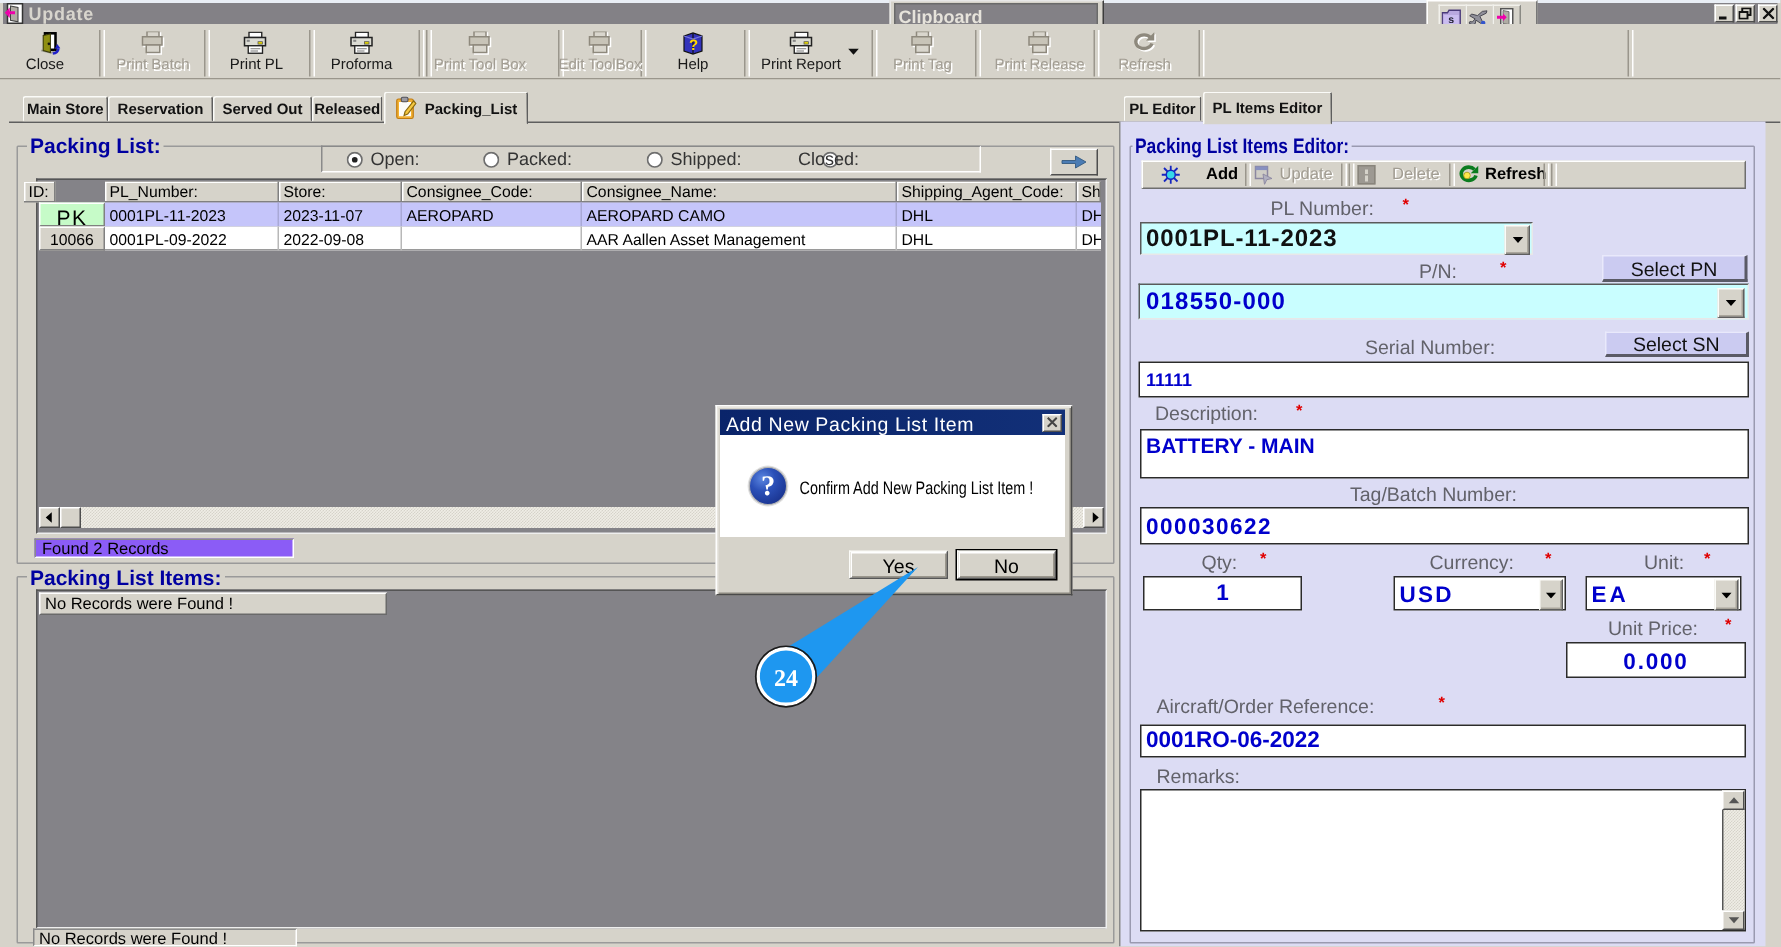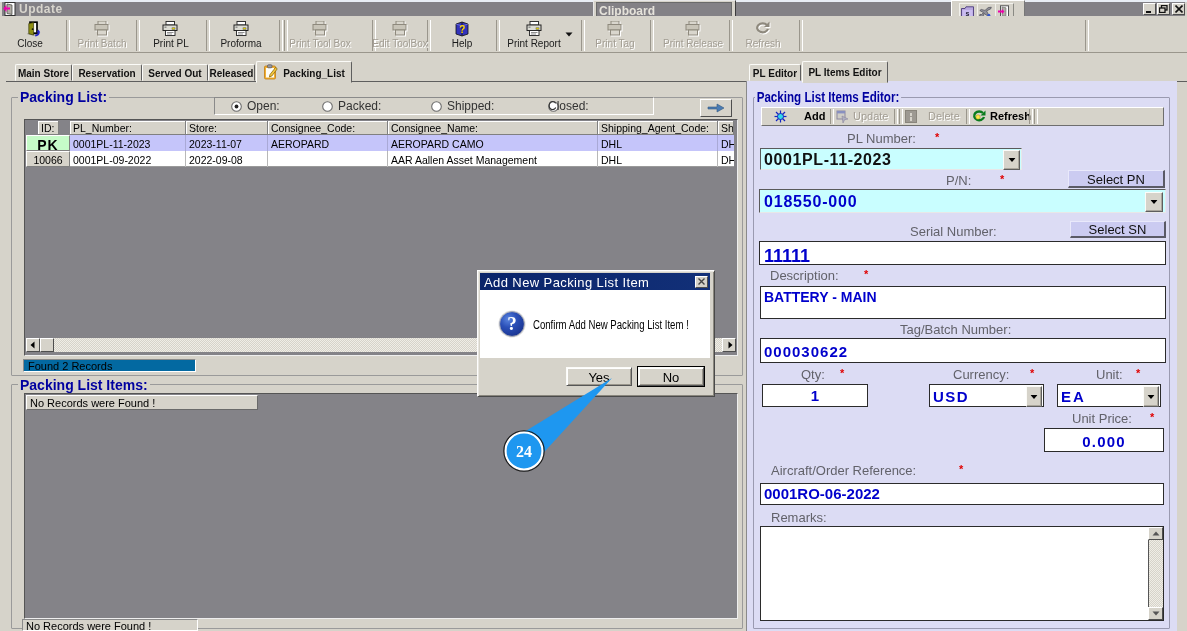--- a/index.html
+++ b/index.html
@@ -288,43 +288,43 @@
         <circle cx="5.5" cy="5.5" r="4.8" fill="#fff" stroke="#6e6e6e" stroke-width="1.1"></circle>
       </svg>
     <div class="abs" style="left:338px;top:99px;font-size:12px;color:#333">Packed:</div>
     <svg class="abs" style="left:431px;top:101px" width="11" height="11" viewBox="0 0 11 11">
         <circle cx="5.5" cy="5.5" r="4.8" fill="#fff" stroke="#6e6e6e" stroke-width="1.1"></circle>
       </svg>
     <div class="abs" style="left:447px;top:99px;font-size:12px;color:#333">Shipped:</div>
     <svg class="abs" style="left:548px;top:101px" width="11" height="11" viewBox="0 0 11 11">
         <circle cx="5.5" cy="5.5" r="4.8" fill="#fff" stroke="#6e6e6e" stroke-width="1.1"></circle>
       </svg>
-    <div class="abs" style="left:548px;top:99px;font-size:12px;color:#333">Closed:</div>
+    <div class="abs" style="left:532px;top:99px;font-size:12px;color:#333">Closed:</div>
   </div>
 
   <div class="abs" style="left:700px;top:99px;width:30px;height:16px;background:#d6d3ca;border:1px solid;border-color:#fff #4e4e4e #4e4e4e #fff">
     <svg width="18" height="10" style="position:absolute;left:6px;top:3px" viewBox="0 0 18 10">
         <path d="M1 4 L10 4 L10 1 L17 5 L10 9 L10 6 L1 6 Z" fill="#4b7cb4" stroke="#33597f" stroke-width="0.6"></path>
       </svg>
   </div>
 
   <div class="abs" style="left:24px;top:119px;width:712px;height:235px;border:1px solid;border-color:#555 #eee #eee #555;background:#848388"></div>
 
   <div id="gridhead">
-    <div class="gridhead" style="left:38px;top:121px;width:21px;height:14px">ID:</div>
+    <div class="gridhead" style="left:16px;top:121px;width:21px;height:14px">ID:</div>
     <div class="gridhead" style="left:70px;top:121px;width:116px;height:14px">PL_Number:</div>
     <div class="gridhead" style="left:186px;top:121px;width:82px;height:14px">Store:</div>
     <div class="gridhead" style="left:268px;top:121px;width:120px;height:14px">Consignee_Code:</div>
     <div class="gridhead" style="left:388px;top:121px;width:210px;height:14px">Consignee_Name:</div>
     <div class="gridhead" style="left:598px;top:121px;width:120px;height:14px">Shipping_Agent_Code:</div>
     <div class="gridhead" style="left:718px;top:121px;width:16px;height:14px">Shi</div>
   </div>
   <div id="gridrows">
 
-    <div class="cell" style="left:26px;top:135px;width:44px;height:16px;background:#c6fbc8;border:1px solid;border-color:#fff #808080 #808080 #fff;font-weight:bold;font-size:14px;text-align:center;padding:1px 0 0 0;letter-spacing:1px">PK</div>
+    <div class="cell" style="left:26px;top:135px;width:44px;height:16px;background:#c6fbc8;border:1px solid;border-color:#fff #808080 #808080 #fff;font-weight:normal;font-size:14px;text-align:center;padding:1px 0 0 0;letter-spacing:1px">PK</div>
     <div class="abs" style="left:70px;top:135px;width:664px;height:16px;background:#c5c5fa"></div>
     <div class="cell" style="left:70px;top:135px;width:116px;height:16px;border-right:1px solid #a9a9d6;padding-top:3px">0001PL-11-2023</div>
     <div class="cell" style="left:186px;top:135px;width:82px;height:16px;border-right:1px solid #a9a9d6;padding-top:3px">2023-11-07</div>
     <div class="cell" style="left:268px;top:135px;width:120px;height:16px;border-right:1px solid #a9a9d6;padding-top:3px">AEROPARD</div>
     <div class="cell" style="left:388px;top:135px;width:210px;height:16px;border-right:1px solid #a9a9d6;padding-top:3px">AEROPARD CAMO</div>
     <div class="cell" style="left:598px;top:135px;width:120px;height:16px;border-right:1px solid #a9a9d6;padding-top:3px">DHL</div>
     <div class="cell" style="left:718px;top:135px;width:16px;height:16px;padding-top:3px">DH</div>
 
     <div class="cell" style="left:26px;top:151px;width:44px;height:16px;background:#d6d3ca;border:1px solid;border-color:#fff #808080 #808080 #fff;text-align:center;padding:2px 0 0 0">10066</div>
     <div class="abs" style="left:70px;top:151px;width:664px;height:16px;background:#fff;border-bottom:1px solid #9a9a9a;box-sizing:border-box"></div>
@@ -344,21 +344,21 @@
         </svg>
     </div>
     <div class="abs" style="left:40px;top:338px;width:14px;height:14px;background:#d6d3ca;border:1px solid;border-color:#fff #4e4e4e #4e4e4e #fff;box-sizing:border-box"></div>
     <div class="abs" style="left:722px;top:338px;width:14px;height:14px;background:#d6d3ca;border:1px solid;border-color:#fff #4e4e4e #4e4e4e #fff;box-sizing:border-box">
       <svg width="8" height="8" style="position:absolute;left:3px;top:2px" viewBox="0 0 8 8">
           <path d="M2.5 0.5 L6.5 4 L2.5 7.5 Z" fill="#000"></path>
         </svg>
     </div>
   </div>
 
-  <div class="abs" style="left:23px;top:359px;width:173px;height:13px;background:#0369a1;border:1px solid;border-color:#8a8a8a #fff #fff #8a8a8a;font-size:11px;color:#000;padding-left:4px;box-sizing:border-box">Found 2 Records</div>
+  <div class="abs" style="left:23px;top:359px;width:173px;height:13px;background:#8b5cf6;border:1px solid;border-color:#8a8a8a #fff #fff #8a8a8a;font-size:11px;color:#000;padding-left:4px;box-sizing:border-box">Found 2 Records</div>
 
   <div class="fs" style="left:11px;top:384px;width:730px;height:243px"></div>
   <div class="glabel" style="left:18px;top:377px;background:#d6d3ca;padding:0 2px">Packing List Items:</div>
 
   <div class="abs" style="left:24px;top:393px;width:712px;height:224px;border:1px solid;border-color:#555 #eee #eee #555;background:#848388"></div>
   <div class="abs" style="left:26px;top:395px;width:232px;height:15px;background:#d6d3ca;border:1px solid;border-color:#fff #6a6a6a #6a6a6a #fff;font-size:11px;color:#000;padding:1px 0 0 3px;box-sizing:border-box">No Records were Found !</div>
 
   <div class="abs" style="left:22px;top:619px;width:176px;height:12px;background:#d6d3ca;border:1px solid;border-color:#8a8a8a #fff #fff #8a8a8a;font-size:11px;color:#000;padding-left:3px;box-sizing:border-box;white-space:nowrap;overflow:hidden">No Records were Found !</div>
 </div>
 
@@ -421,21 +421,21 @@
     <div style="position:absolute;left:4px;top:3px;font-weight:bold;font-size:16px;letter-spacing:0.8px;color:#0000cc">018550-000</div>
     <div class="combtn" style="right:2px;top:2px;width:16px;height:18px">
         <svg width="7" height="4" viewBox="0 0 7 4">
           <path d="M0 0 L7 0 L3.5 4 Z" fill="#000"></path>
         </svg>
       </div>
   </div>
 
   <div class="flbl" style="left:910px;top:224px">Serial Number:</div>
   <div class="selbtn" style="left:1070px;top:221px;width:96px;height:17px;padding-top:0px">Select SN</div>
-  <div class="fld" style="left:759px;top:241px;width:407px;height:24px;font-size:18px;padding:4px 0 0 4px">11111</div>
+  <div class="fld" style="left:759px;top:241px;width:407px;height:24px;font-size:12px;padding:4px 0 0 4px">11111</div>
 
   <div class="flbl" style="left:770px;top:268px">Description:</div>
     <div class="star" style="left:864px;top:268px">*</div>
   <div class="fld" style="left:760px;top:286px;width:406px;height:33px;font-size:14px;padding:2px 0 0 3px">BATTERY - MAIN</div>
 
   <div class="flbl" style="left:900px;top:322px">Tag/Batch Number:</div>
   <div class="fld" style="left:760px;top:338px;width:406px;height:25px;font-size:15px;letter-spacing:1px;padding:4px 0 0 3px">000030622</div>
 
   <div class="flbl" style="left:801px;top:367px">Qty:</div>
     <div class="star" style="left:840px;top:367px">*</div>

